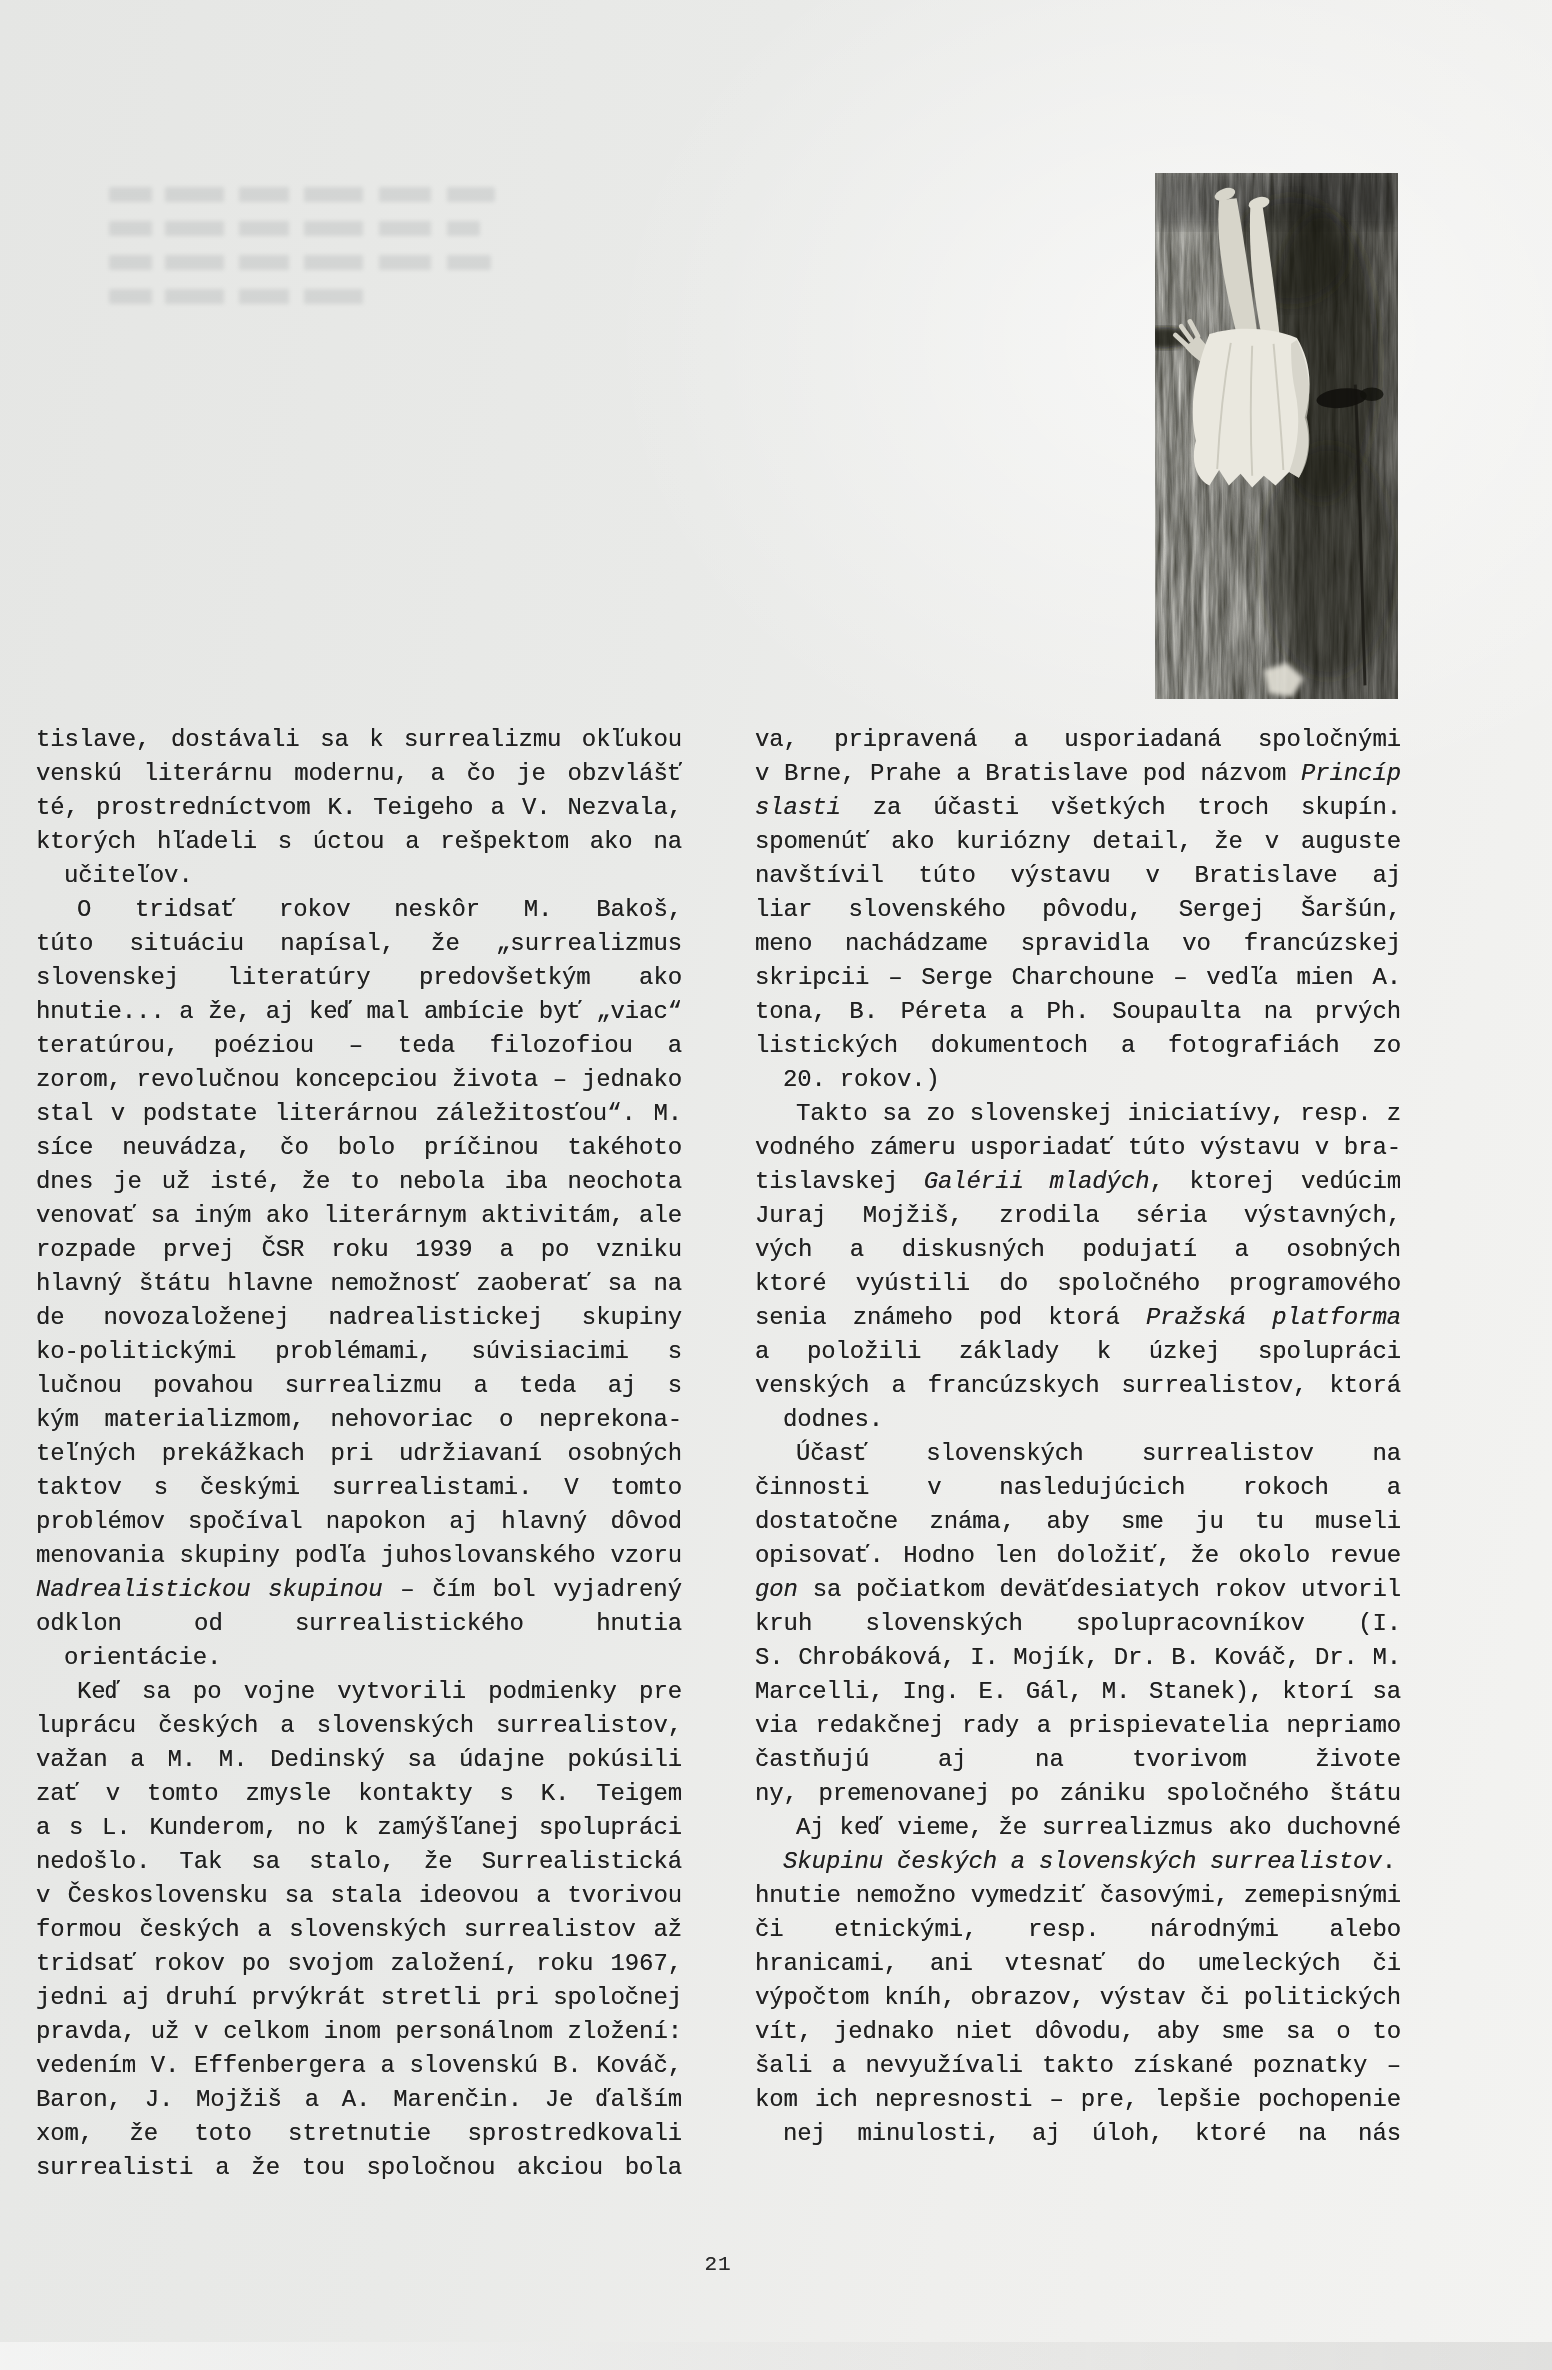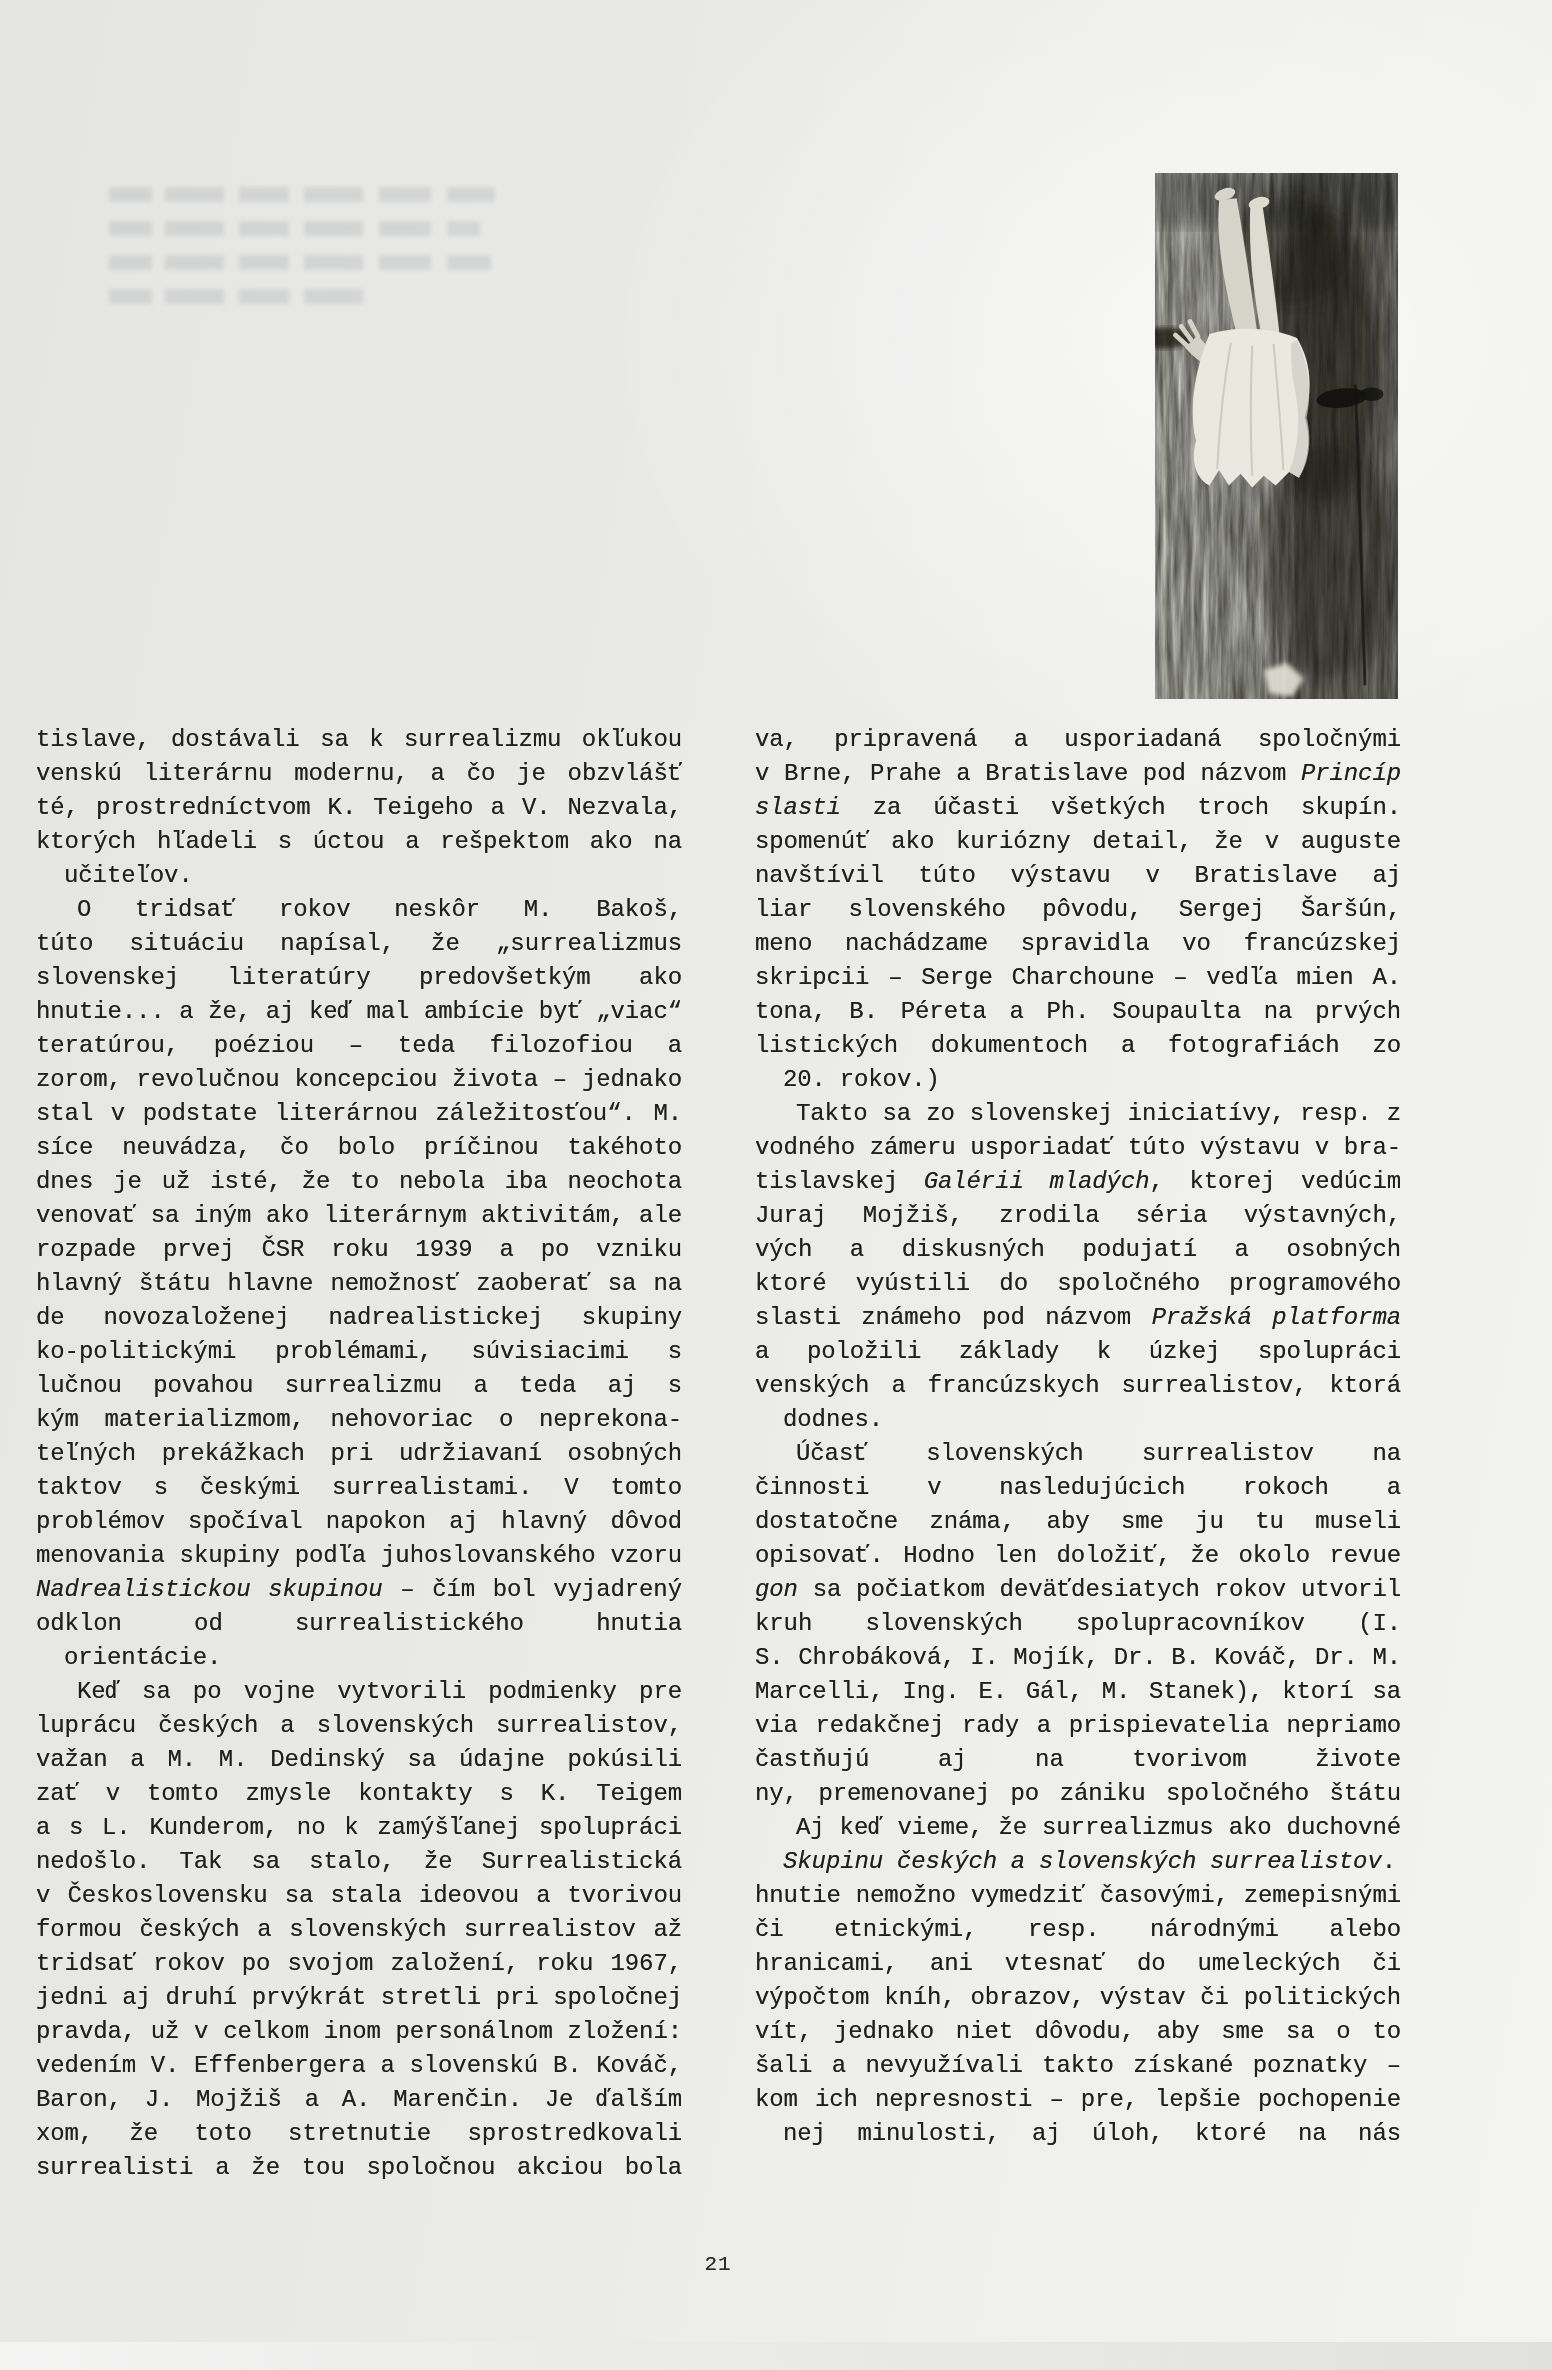--- a/index.html
+++ b/index.html
@@ -195,21 +195,21 @@
       <div class="line"><span>skripcii – Serge Charchoune – vedľa mien A. Bre-</span></div>
       <div class="line"><span>tona, B. Péreta a Ph. Soupaulta na prvých surrea-</span></div>
       <div class="line"><span>listických dokumentoch a fotografiách zo začiatku</span></div>
       <div class="line end"><span>20. rokov.)</span></div>
       <div class="line indent"><span>Takto sa zo slovenskej iniciatívy, resp. z pô-</span></div>
       <div class="line"><span>vodného zámeru usporiadať túto výstavu v bra-</span></div>
       <div class="line"><span>tislavskej </span><em>Galérii mladých</em><span>, ktorej vedúcim bol vtedy</span></div>
       <div class="line"><span>Juraj Mojžiš, zrodila séria výstavných, prednáško-</span></div>
       <div class="line"><span>vých a diskusných podujatí a osobných stretnutí,</span></div>
       <div class="line"><span>ktoré vyústili do spoločného programového vyhlá-</span></div>
-      <div class="line"><span>slasti známeho pod názvom </span><em>Pražská platforma</em></div>
+      <div class="line"><span>senia známeho pod ktorá </span><em>Pražská platforma</em></div>
       <div class="line"><span>a položili základy k úzkej spolupráci českých, slo-</span></div>
       <div class="line"><span>venských a francúzskych surrealistov, ktorá trvá</span></div>
       <div class="line end"><span>dodnes.</span></div>
       <div class="line indent"><span>Účasť slovenských surrealistov na skupinovej</span></div>
       <div class="line"><span>činnosti v nasledujúcich rokoch a desaťročiach je</span></div>
       <div class="line"><span>dostatočne známa, aby sme ju tu museli podrobne</span></div>
       <div class="line"><span>opisovať. Hodno len doložiť, že okolo revue </span><em>Analo-</em></div>
       <div class="line"><em>gon</em><span> sa počiatkom deväťdesiatych rokov utvoril o-</span></div>
       <div class="line"><span>kruh slovenských spolupracovníkov (I. Mojžišová,</span></div>
       <div class="line"><span>S. Chrobáková, I. Mojík, Dr. B. Kováč, Dr. M.</span></div>

